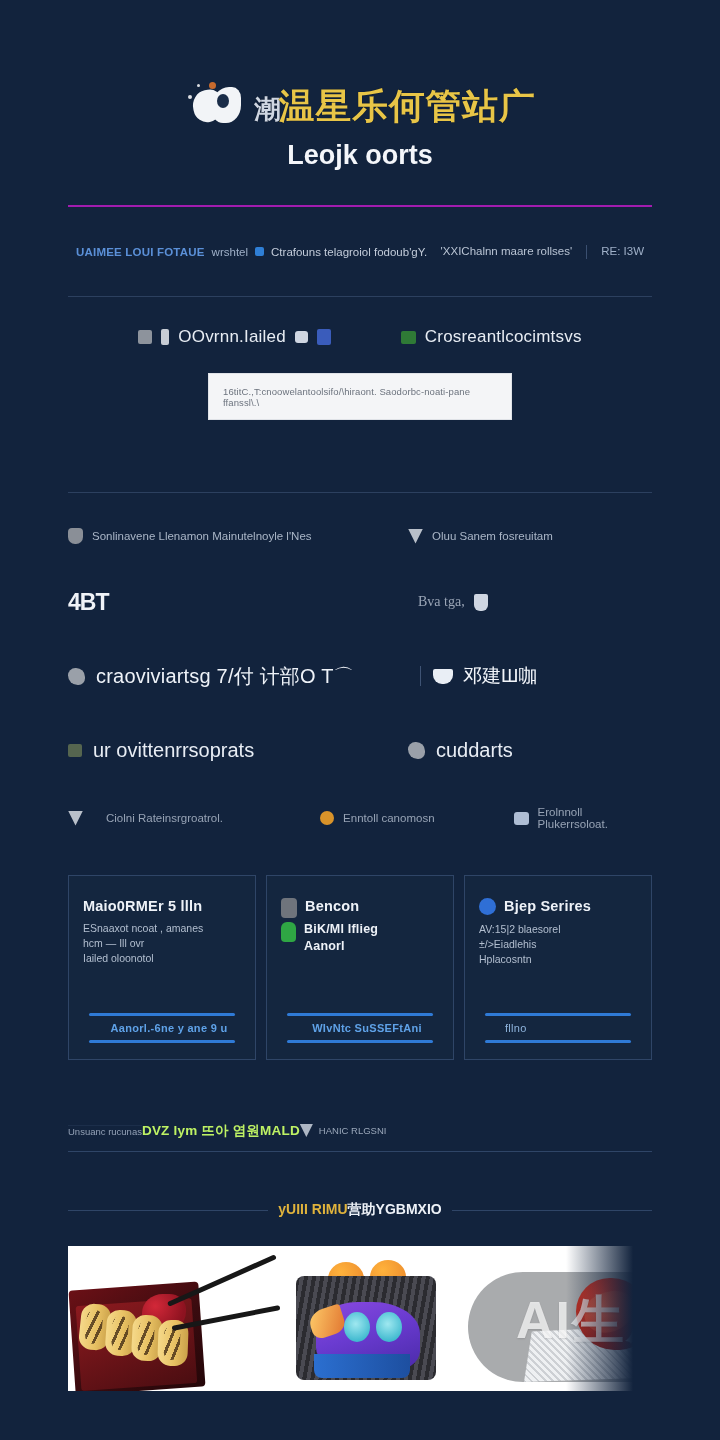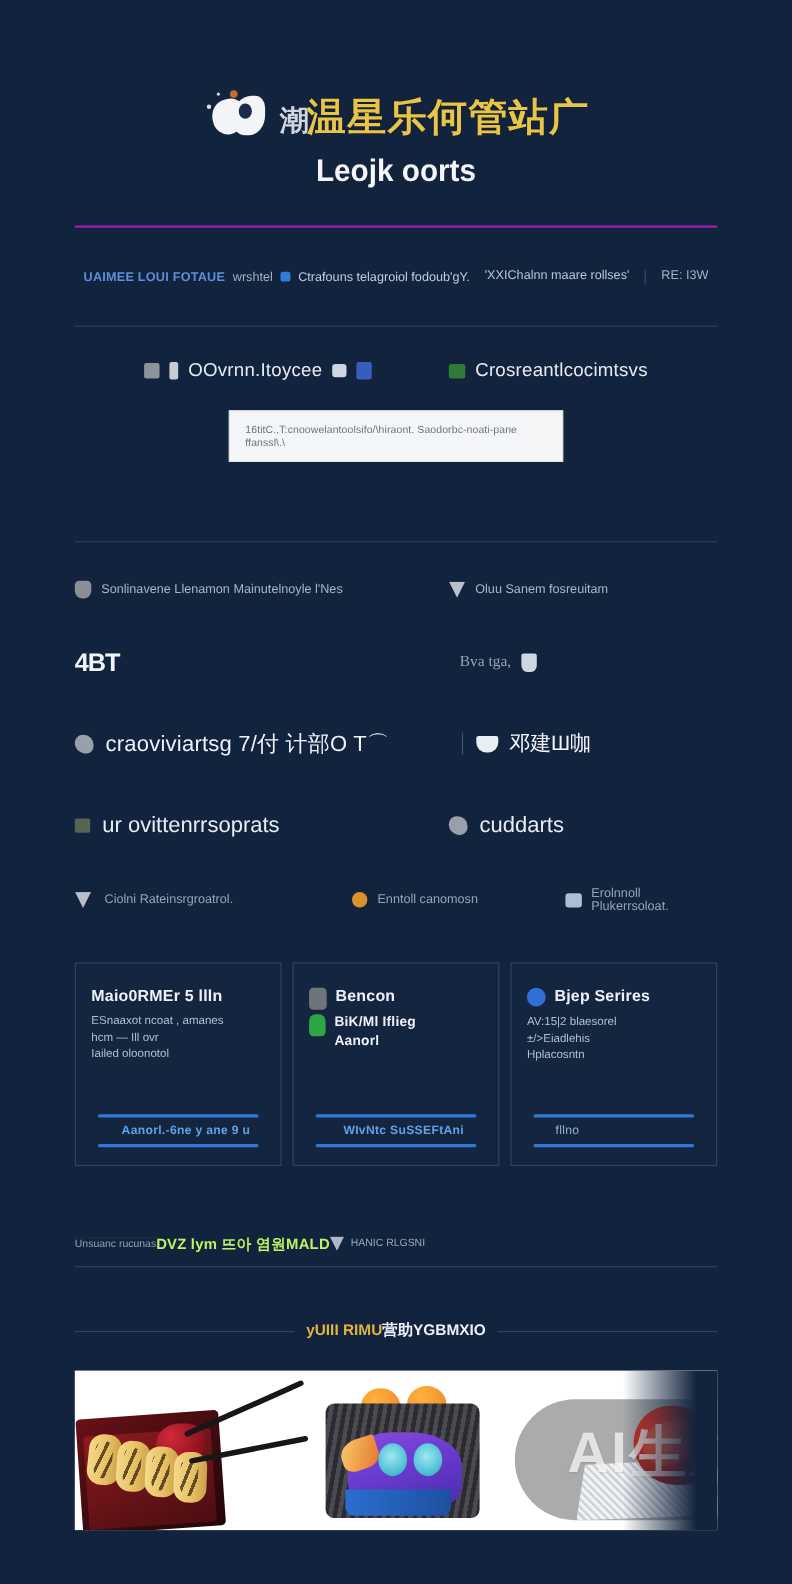--- a/index.html
+++ b/index.html
@@ -113,21 +113,21 @@
   .ic-bowl { width:20px; height:15px; background:#e9eef5; border-radius:2px 2px 9px 9px; }
   .row-c .cjk { font-size:19px; color:#f2f5fa; letter-spacing:0; filter:blur(.35px); }
   .thin-sep { width:1px; height:20px; background:#3e5374; margin:0 12px; }
 
   .row-d { height:62px; }
   .row-d .g1 { width:340px; display:flex; align-items:center; gap:11px; }
   .row-d .lbl { font-size:20px; color:#e8edf4; }
   .ic-greenbar { width:14px; height:13px; background:#55654f; border-radius:2px; }
 
   .row-e { height:50px; font-size:11.5px; }
-  .row-e .g1 { width:260px; display:flex; align-items:center; gap:12px; }
+  .row-e .g1 { width:260px; display:flex; align-items:center; gap:23px; }
   .row-e .g2 { width:200px; display:flex; align-items:center; gap:9px; }
   .row-e .g3 { display:flex; align-items:center; gap:9px; }
   .row-e .lbl { color:#97a3b5; }
   .ic-orange { width:14px; height:14px; background:#d9932a; border-radius:50%; }
   .ic-bluewhite { width:15px; height:13px; background:#aebdd4; border-radius:3px; }
 
   
   .cards { margin:32px 68px 0 68px; display:flex; gap:10px; }
   .card {
     flex:1 1 0; height:185px; border:1px solid #2f4567; background:#14263f;
@@ -316,21 +316,21 @@
       <span class="item">'XXIChalnn  maare rollses'</span>
       <span class="nav-sep"></span>
       <span class="item last">RE: I3W</span>
     </div>
   </div>
 
   <div class="tabs">
     <div class="tab">
       <span class="ic ic-sq ic-gray"></span>
       <span class="ic ic-slate"></span>
-      <span class="tab-label">OOvrnn.Itoycee</span>
+      <span class="tab-label">OOvrnn.Iailed</span>
       <span class="ic ic-blue2"></span>
       <span class="ic ic-blue"></span>
     </div>
     <div class="tab">
       <span class="ic ic-green"></span>
       <span class="tab-label">Crosreantlcocimtsvs</span>
     </div>
   </div>
 
   <div class="searchwrap">

